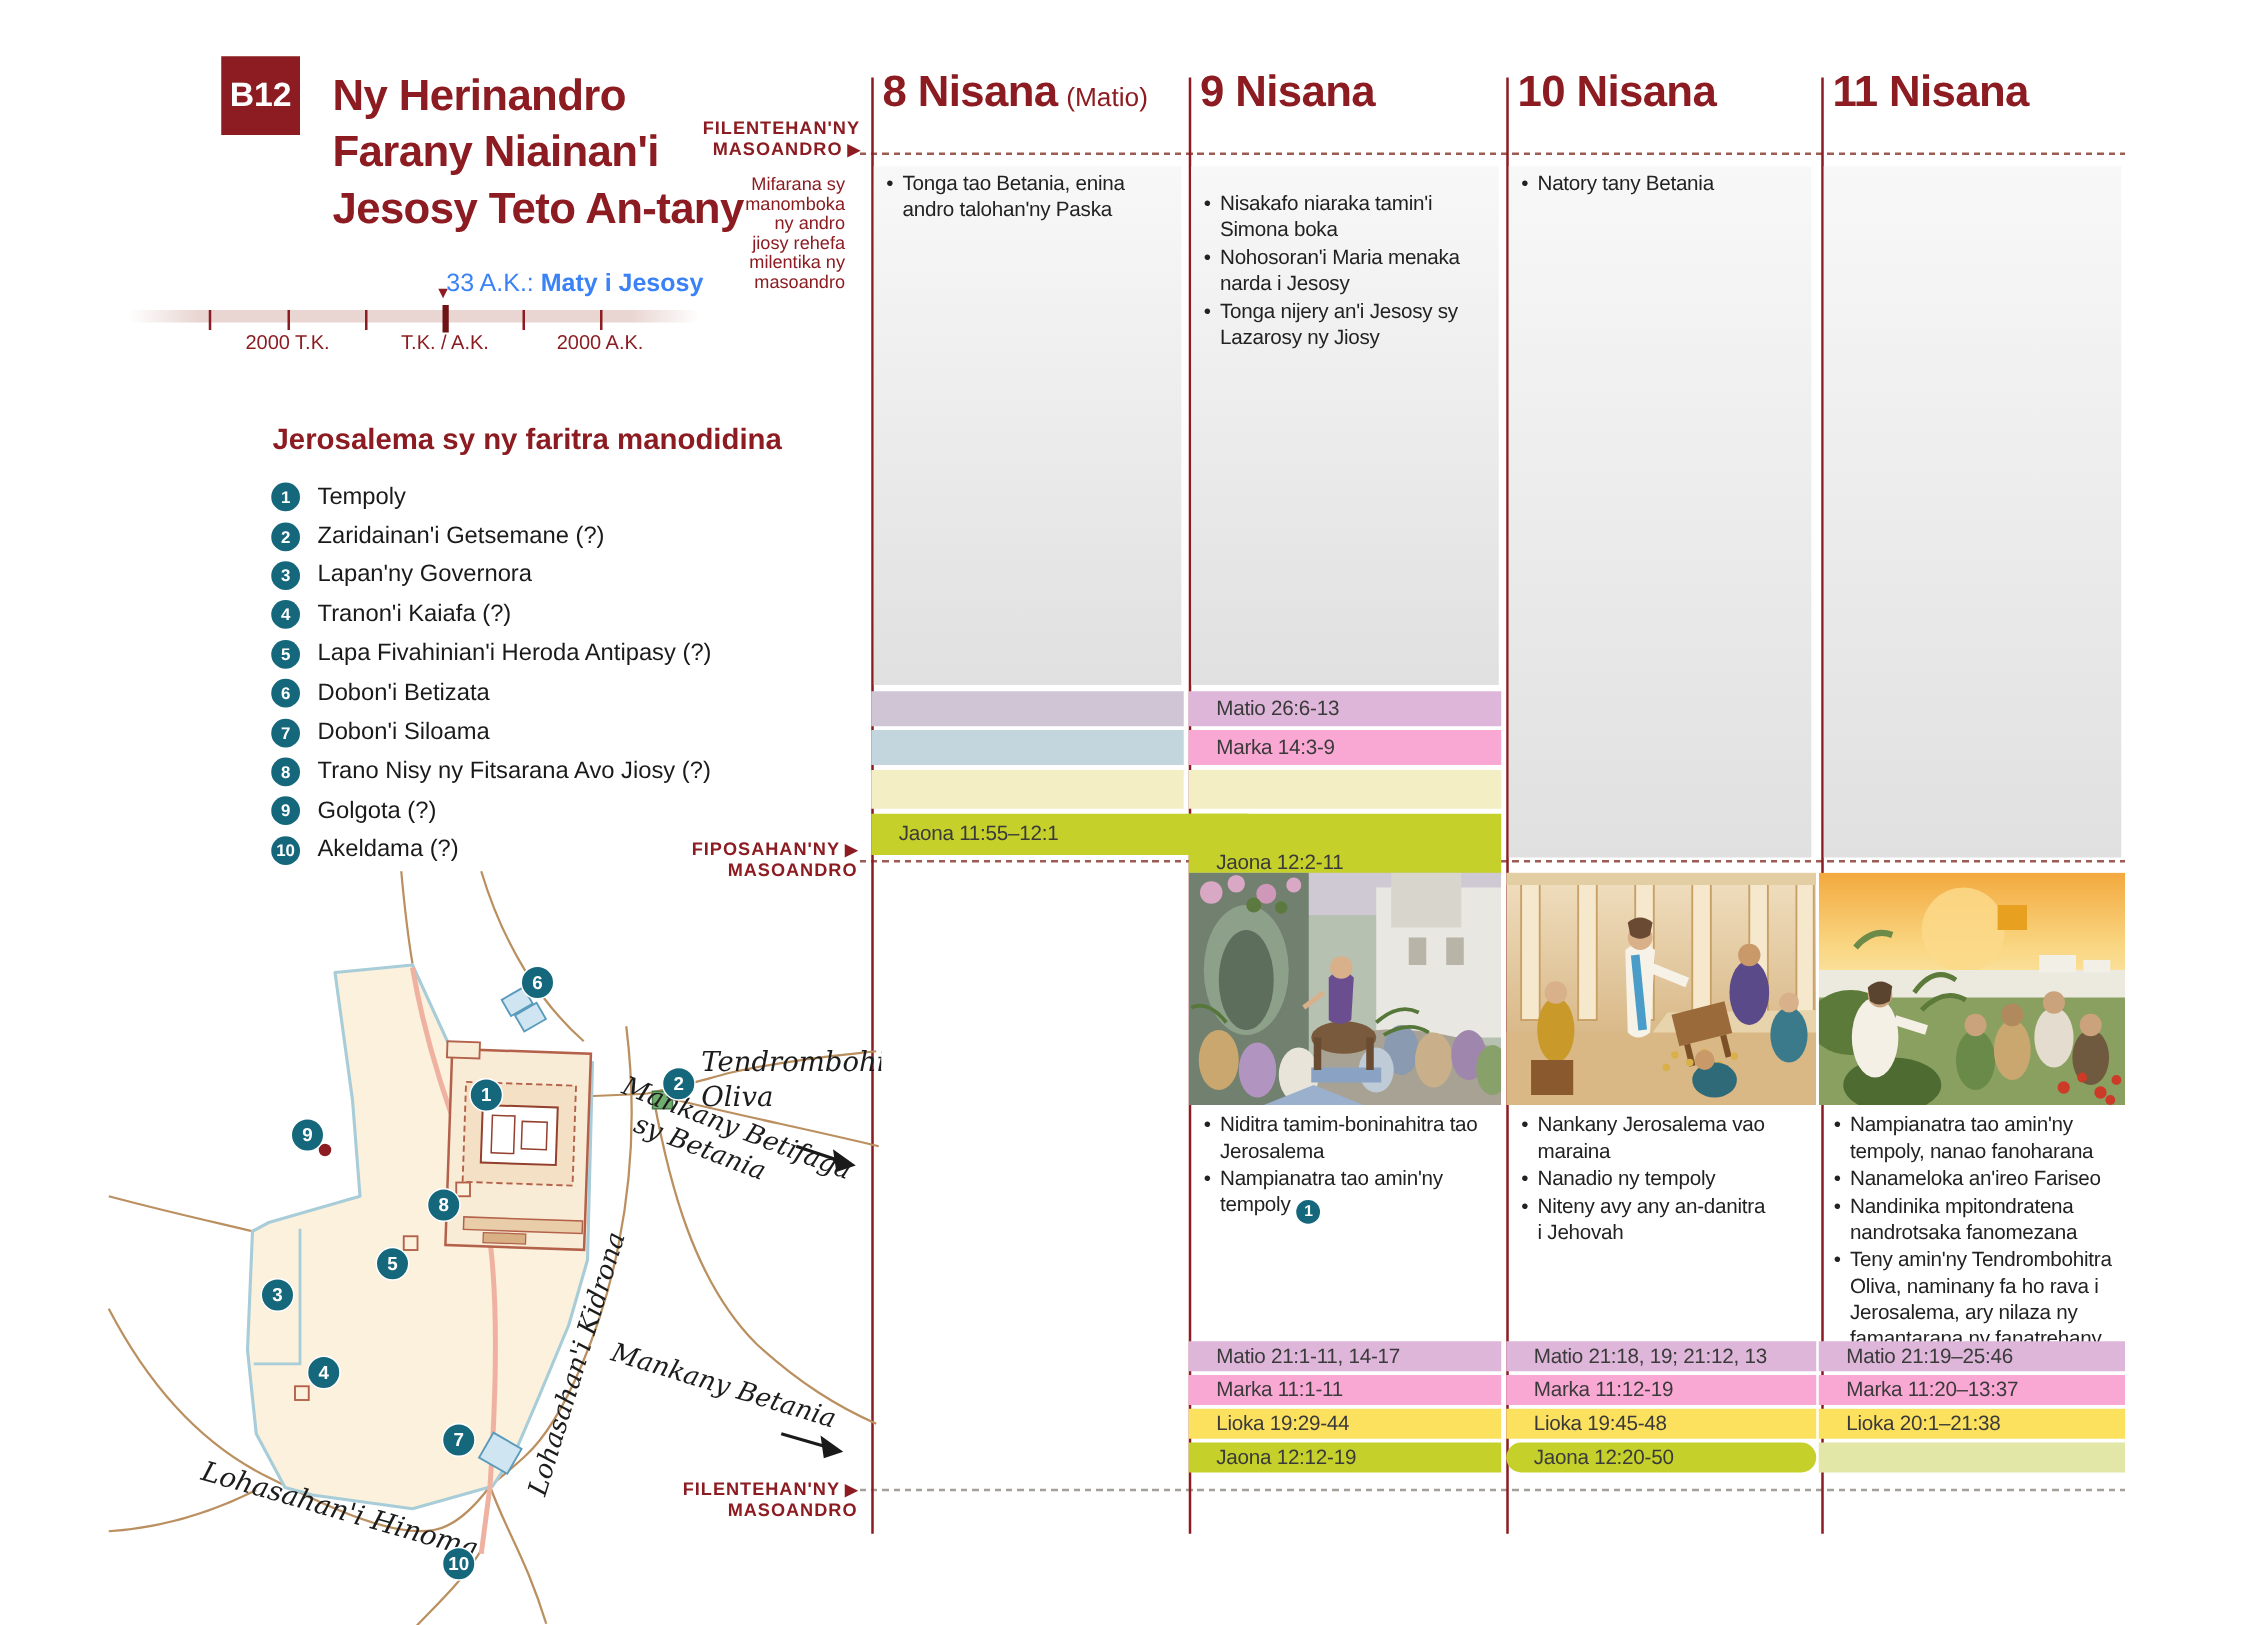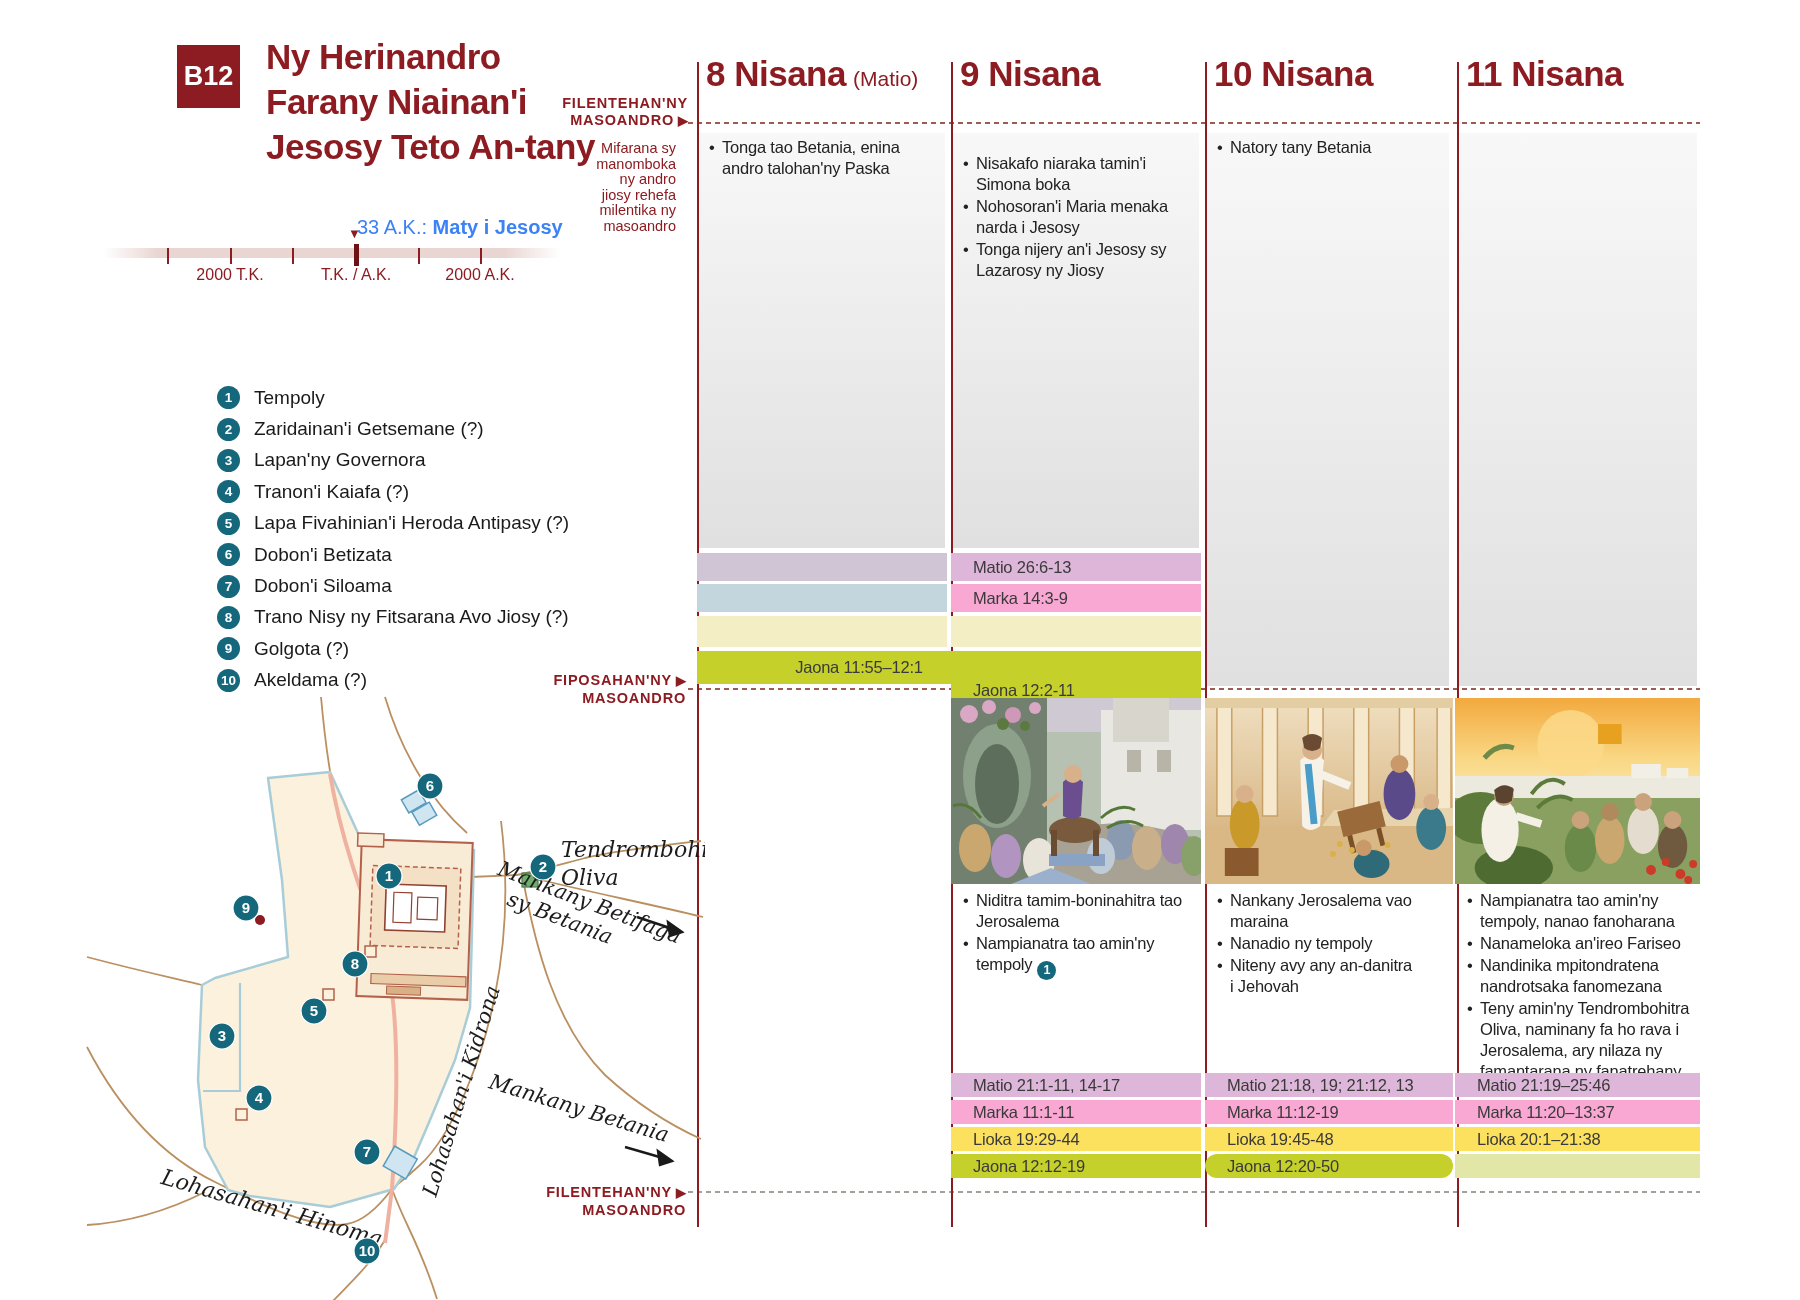--- a/index.html
+++ b/index.html
@@ -3,21 +3,21 @@
 <meta charset="utf-8">
 <style>
   html,body{margin:0;padding:0;background:#ffffff;}
   #canvas{position:relative;width:1800px;height:1300px;background:#ffffff;
           font-family:"Liberation Sans",sans-serif;overflow:hidden;}
 
   
   .b12-box{position:absolute;left:177px;top:45px;width:63px;height:63px;background:#8c1c21;
            color:#fff;display:flex;align-items:center;justify-content:center;
            font-size:27px;font-weight:700;}
-  .main-title{position:absolute;left:266px;top:34px;color:#8c1c21;font-size:35px;line-height:45px;
+  .main-title{position:absolute;left:266px;top:54px;color:#8c1c21;font-size:35px;line-height:45px;
               font-weight:600;letter-spacing:-0.5px;white-space:pre-line;}
 
   
   .tl-bar{position:absolute;left:103px;top:248px;width:457px;height:10px;
           background:linear-gradient(90deg,rgba(233,214,210,0) 0%,#e9d6d2 12%,#e9d6d2 88%,rgba(233,214,210,0) 100%);}
   .tl-tick{position:absolute;top:248px;width:2px;height:16px;background:#8c1c21;}
   .tl-tick-main{position:absolute;left:354px;top:244px;width:5px;height:22px;background:#6f1216;}
   .tl-caret{position:absolute;left:348px;top:226px;color:#8c1c21;font-size:13px;}
   .tl-event{position:absolute;left:357px;top:216px;color:#3b82f6;font-size:20px;white-space:nowrap;}
   .tl-event b{font-weight:700;}
@@ -149,21 +149,21 @@
 
   <div class="band pink-muted" style="left:697px;top:553px;width:250px;height:28px;">
       <span></span>
     </div>
   <div class="band blue-muted" style="left:697px;top:584px;width:250px;height:28px;">
       <span></span>
     </div>
   <div class="band yellow-pale" style="left:697px;top:616px;width:250px;height:31px;">
       <span></span>
     </div>
-  <div class="band green" style="left:697px;top:651px;width:302px;height:33px;justify-content:center;">
+  <div class="band green" style="left:697px;top:651px;width:302px;height:33px;">
       <span>Jaona 11:55–12:1</span>
     </div>
 
   <div class="band pink" style="left:951px;top:553px;width:250px;height:28px;">
       <span>Matio 26:6-13</span>
     </div>
   <div class="band blue" style="left:951px;top:584px;width:250px;height:28px;">
       <span>Marka 14:3-9</span>
     </div>
   <div class="band yellow-pale" style="left:951px;top:616px;width:250px;height:31px;">
@@ -350,20 +350,21 @@
   <div class="band blue" style="left:1455px;top:1100px;width:245px;height:24px;">
       <span>Marka 11:20–13:37</span>
     </div>
   <div class="band yellow" style="left:1455px;top:1127px;width:245px;height:24px;">
       <span>Lioka 20:1–21:38</span>
     </div>
   <div class="band green-pale" style="left:1455px;top:1154px;width:245px;height:24px;">
       <span></span>
     </div>
 
+  <div class="legend-heading">Jerosalema sy ny faritra manodidina</div>
   <div class="legend">
     <div class="legend-row">
         <span class="legend-circle">1</span>
         <span class="legend-label">Tempoly</span>
       </div>
     <div class="legend-row">
         <span class="legend-circle">2</span>
         <span class="legend-label">Zaridainan'i Getsemane (?)</span>
       </div>
     <div class="legend-row">

